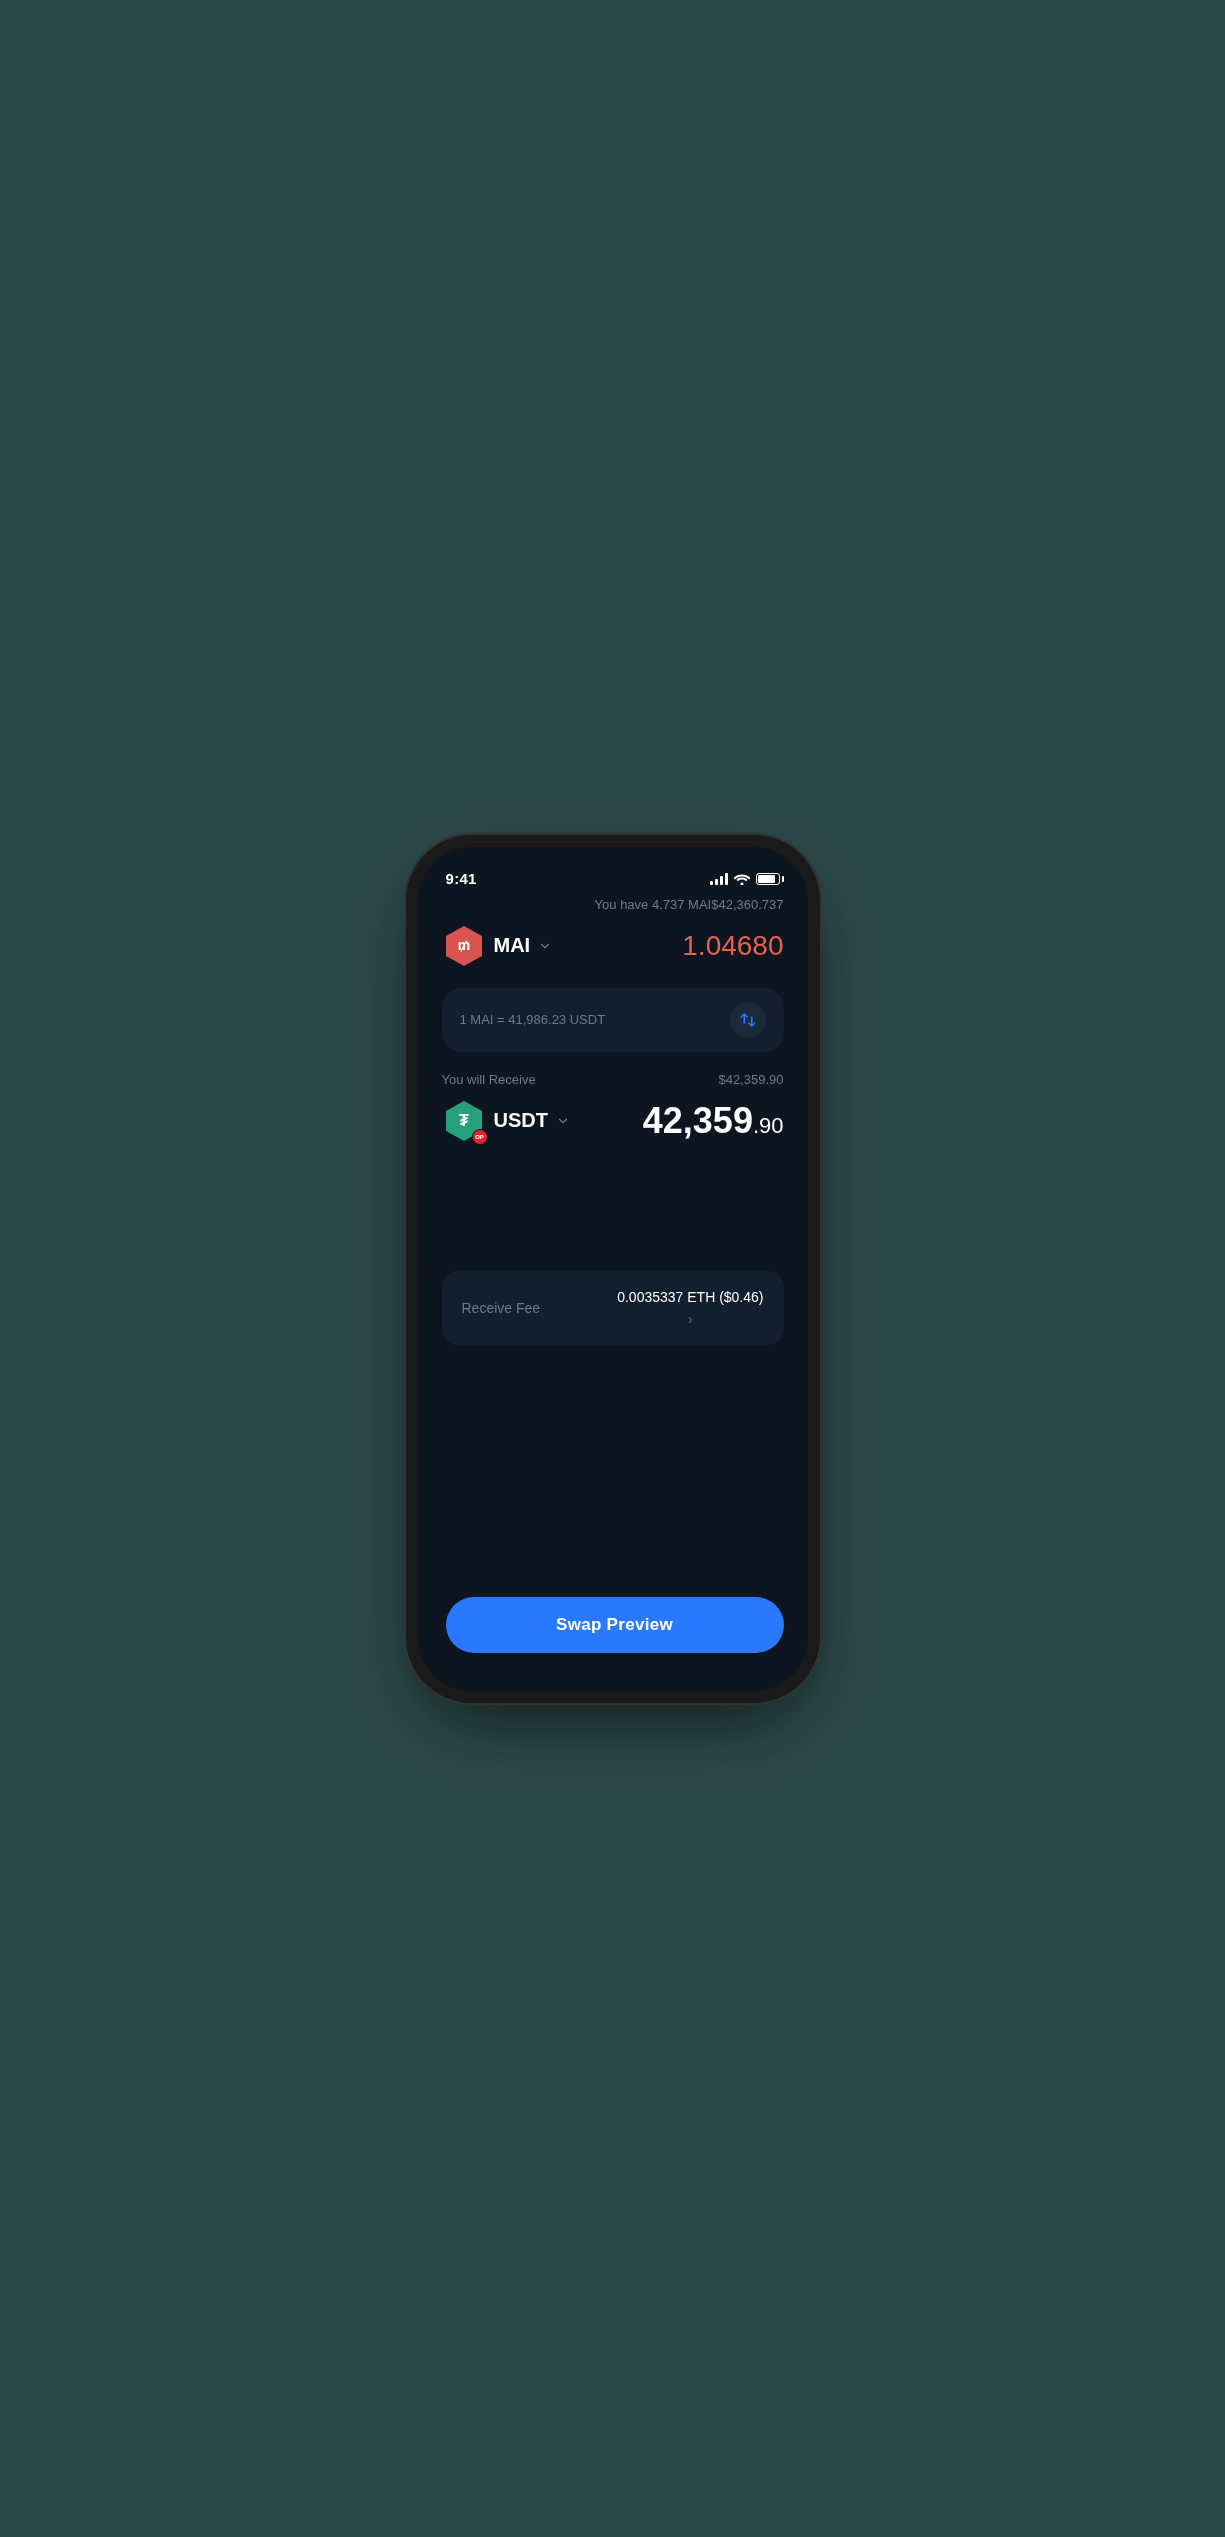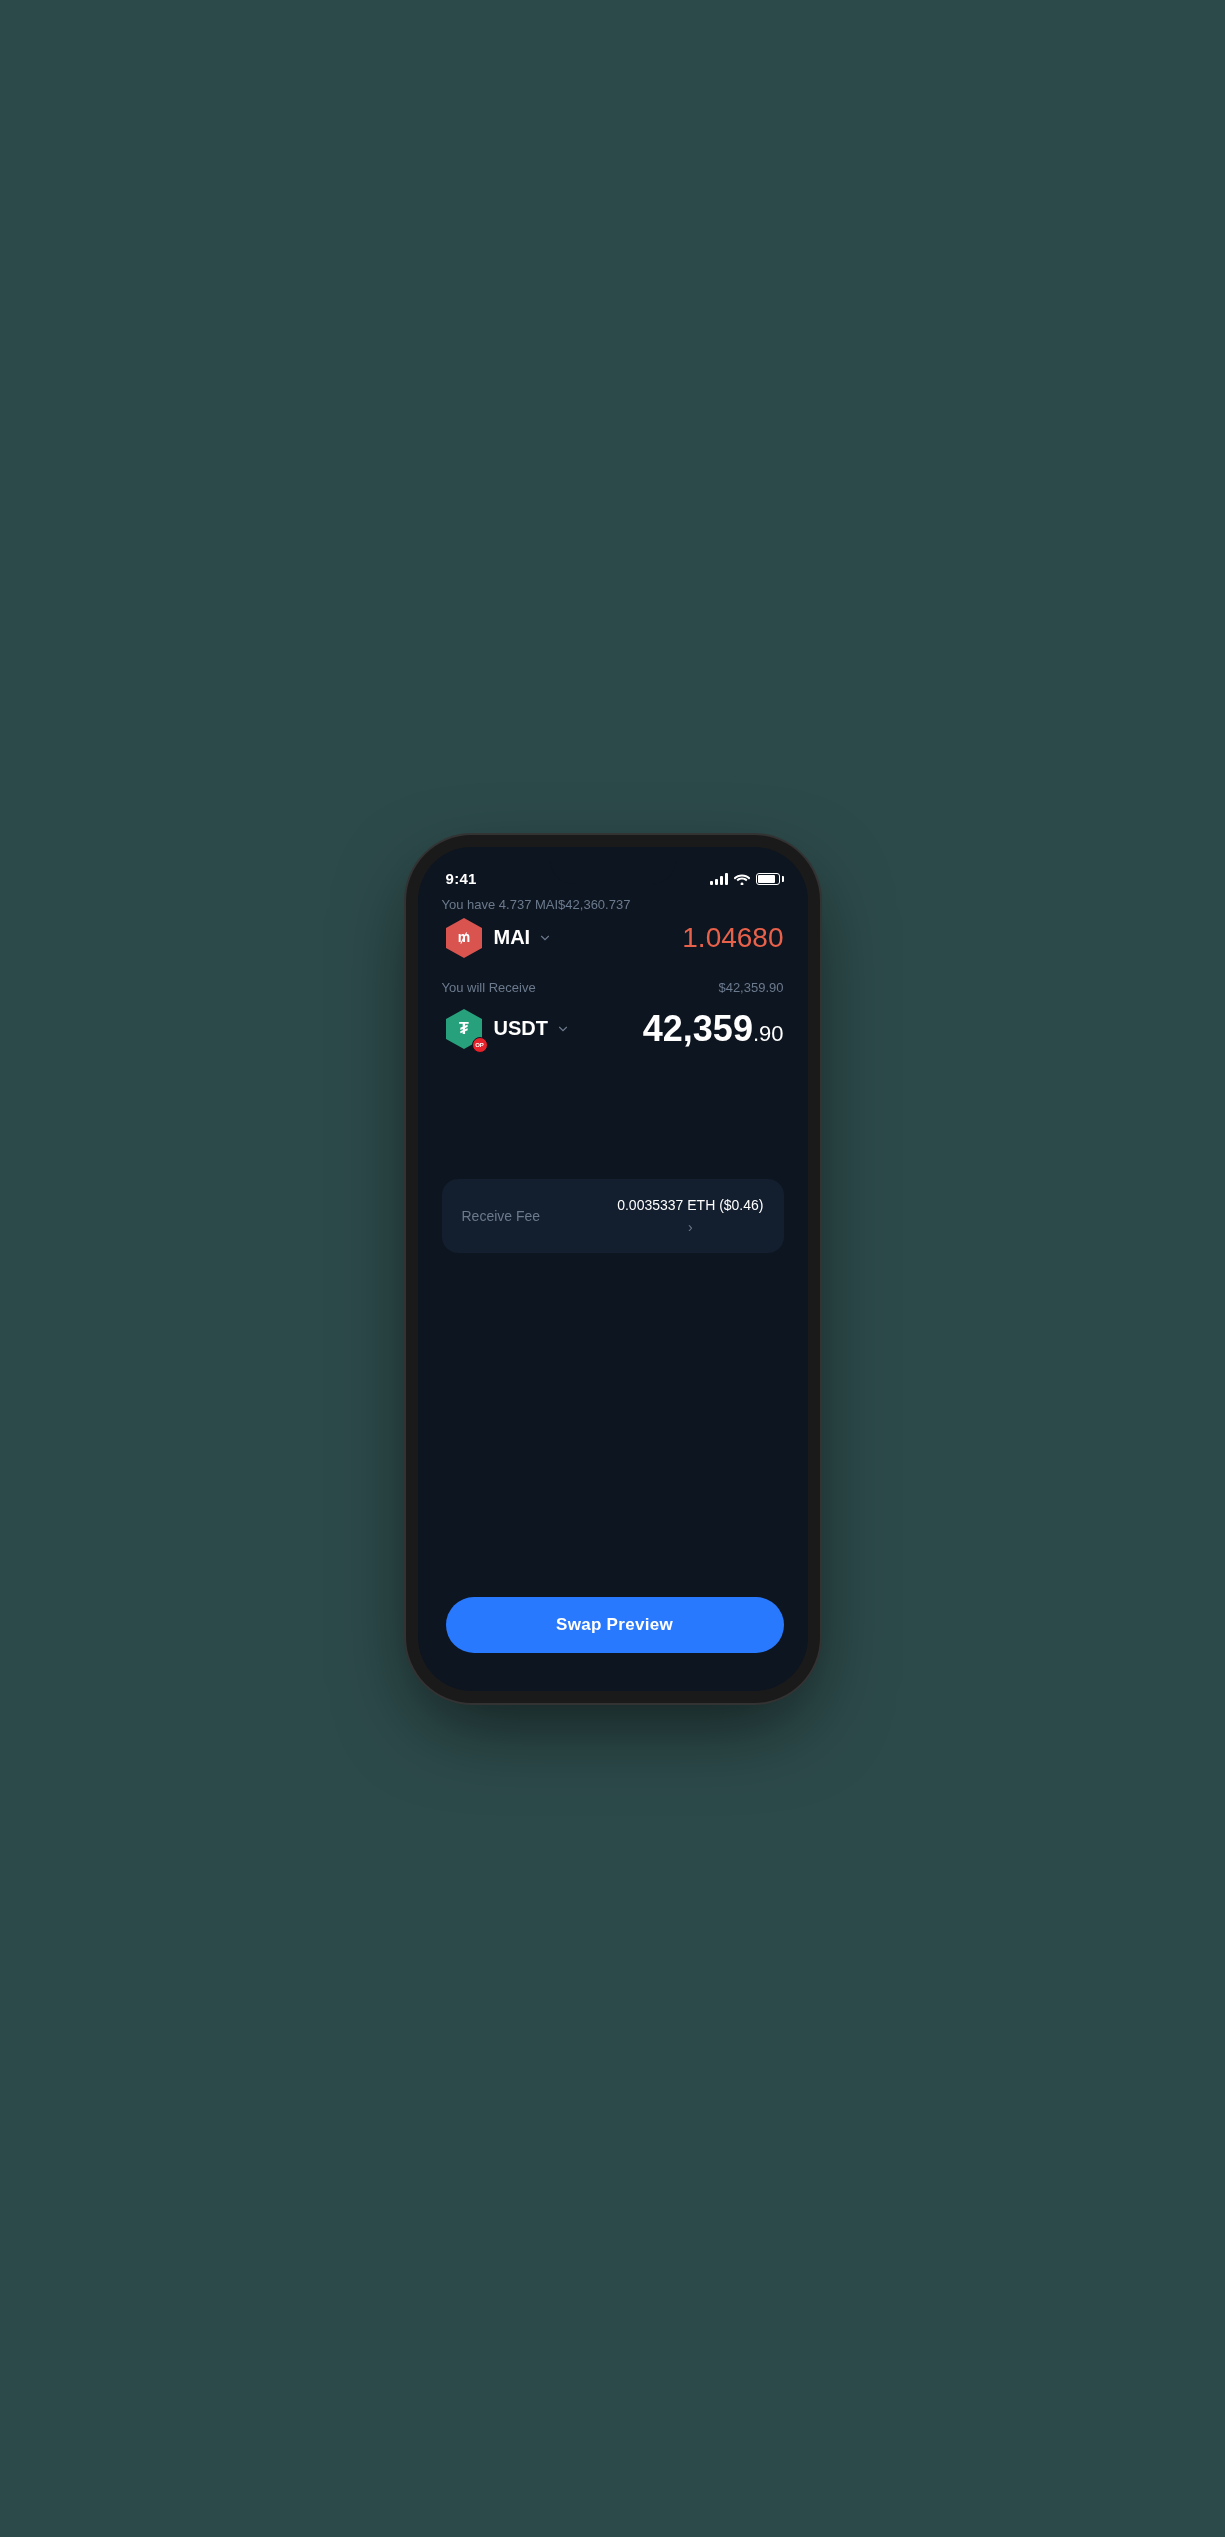--- a/index.html
+++ b/index.html
@@ -154,23 +154,23 @@
       display: flex;
       align-items: center;
       justify-content: center;
       color: #fff;
       cursor: pointer;
     }
 
     
     .balance-row {
       display: flex;
-      justify-content: flex-start;
-      align-items: center;
-      margin-bottom: 4px;
+      justify-content: flex-end;
+      align-items: center;
+      margin-bottom: 12px;
     }
 
     .balance-label {
       color: #6b7a8d;
       font-size: 13px;
     }
 
     .balance-usd {
       color: #6b7a8d;
       font-size: 13px;
@@ -443,20 +443,29 @@
           </svg>
         </div>
         <span class="token-name">MAI</span>
         <svg width="14" height="14" viewBox="0 0 24 24" fill="none">
           <path d="M6 9l6 6 6-6" stroke="#6b7a8d" stroke-width="2" stroke-linecap="round"></path>
         </svg>
       </div>
       <span class="token-amount-mai">1.04680</span>
     </div>
 
+    <div class="exchange-rate-container">
+      <span class="exchange-rate-text">1 MAI = 41,986.23 USDT</span>
+      <div class="swap-arrows-btn">
+        <svg width="18" height="18" viewBox="0 0 24 24" fill="none">
+          <path d="M7 16V4m0 0L3 8m4-4l4 4" stroke="#2979ff" stroke-width="2" stroke-linecap="round" stroke-linejoin="round"></path>
+          <path d="M17 8v12m0 0l4-4m-4 4l-4-4" stroke="#2979ff" stroke-width="2" stroke-linecap="round" stroke-linejoin="round"></path>
+        </svg>
+      </div>
+    </div>
 
     <div class="receive-label-row">
       <span class="receive-label">You will Receive</span>
       <span class="receive-usd">$42,359.90</span>
     </div>
 
     <div class="token-output-row">
       <div class="token-selector">
         <div class="token-icon-usdt">
           <svg width="44" height="44" viewBox="0 0 44 44" fill="none">

